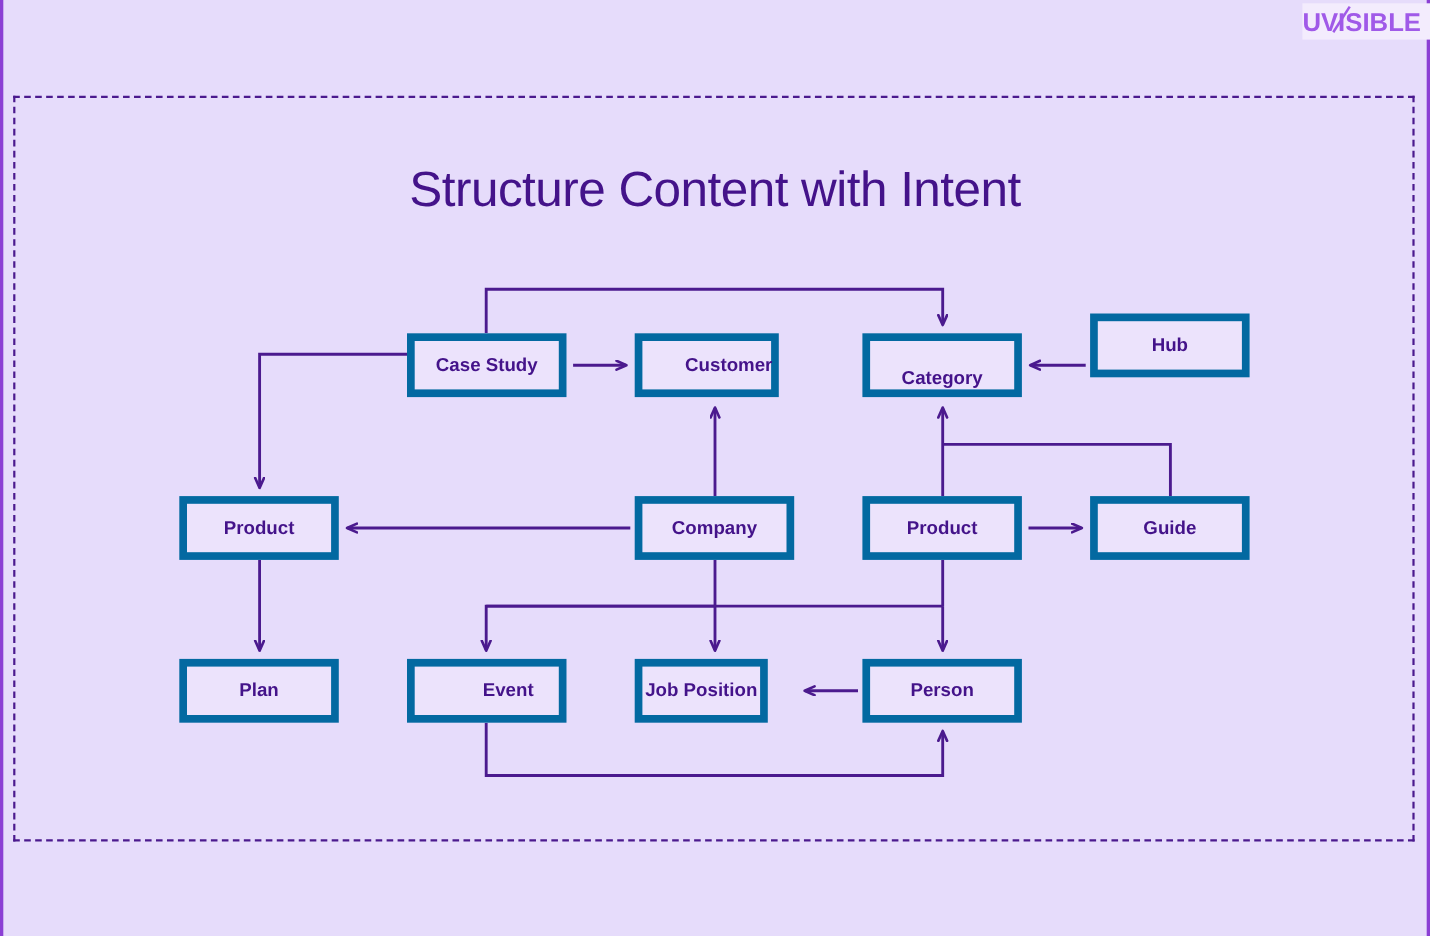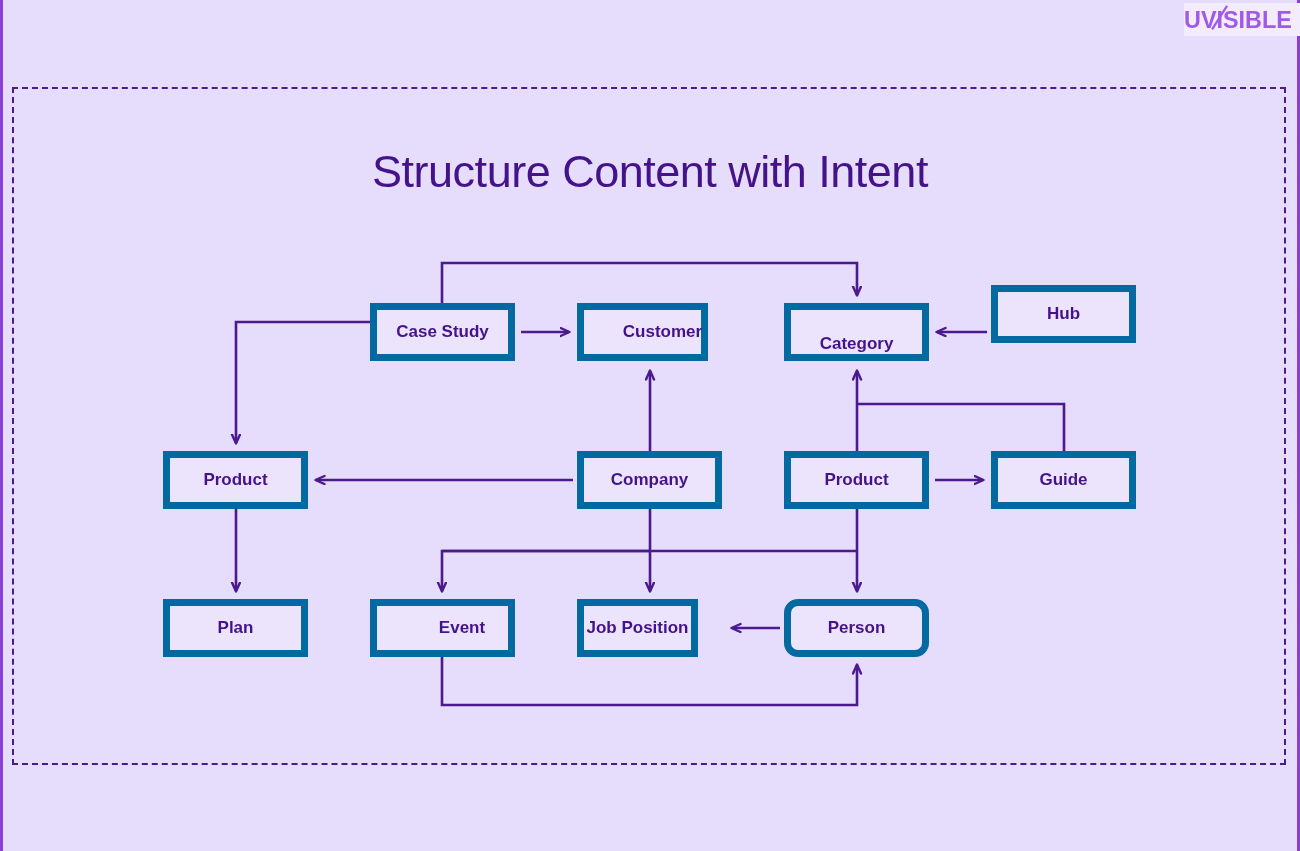--- a/index.html
+++ b/index.html
@@ -162,16 +162,16 @@
     </div>
     <div class="node-box" style="left: 163px; top: 599px; width: 145px; height: 58px;">
       <span>Plan</span>
     </div>
     <div class="node-box" style="left: 370px; top: 599px; width: 145px; height: 58px; padding-left: 39px;">
       <span>Event</span>
     </div>
     <div class="node-box" style="left: 577px; top: 599px; width: 121px; height: 58px;">
       <span>Job Position</span>
     </div>
-    <div class="node-box" style="left: 784px; top: 599px; width: 145px; height: 58px; border-radius: 14px;">
+    <div class="node-box" style="left: 784px; top: 599px; width: 145px; height: 58px;">
       <span>Person</span>
     </div>
   </div>
 
 </body></html>

